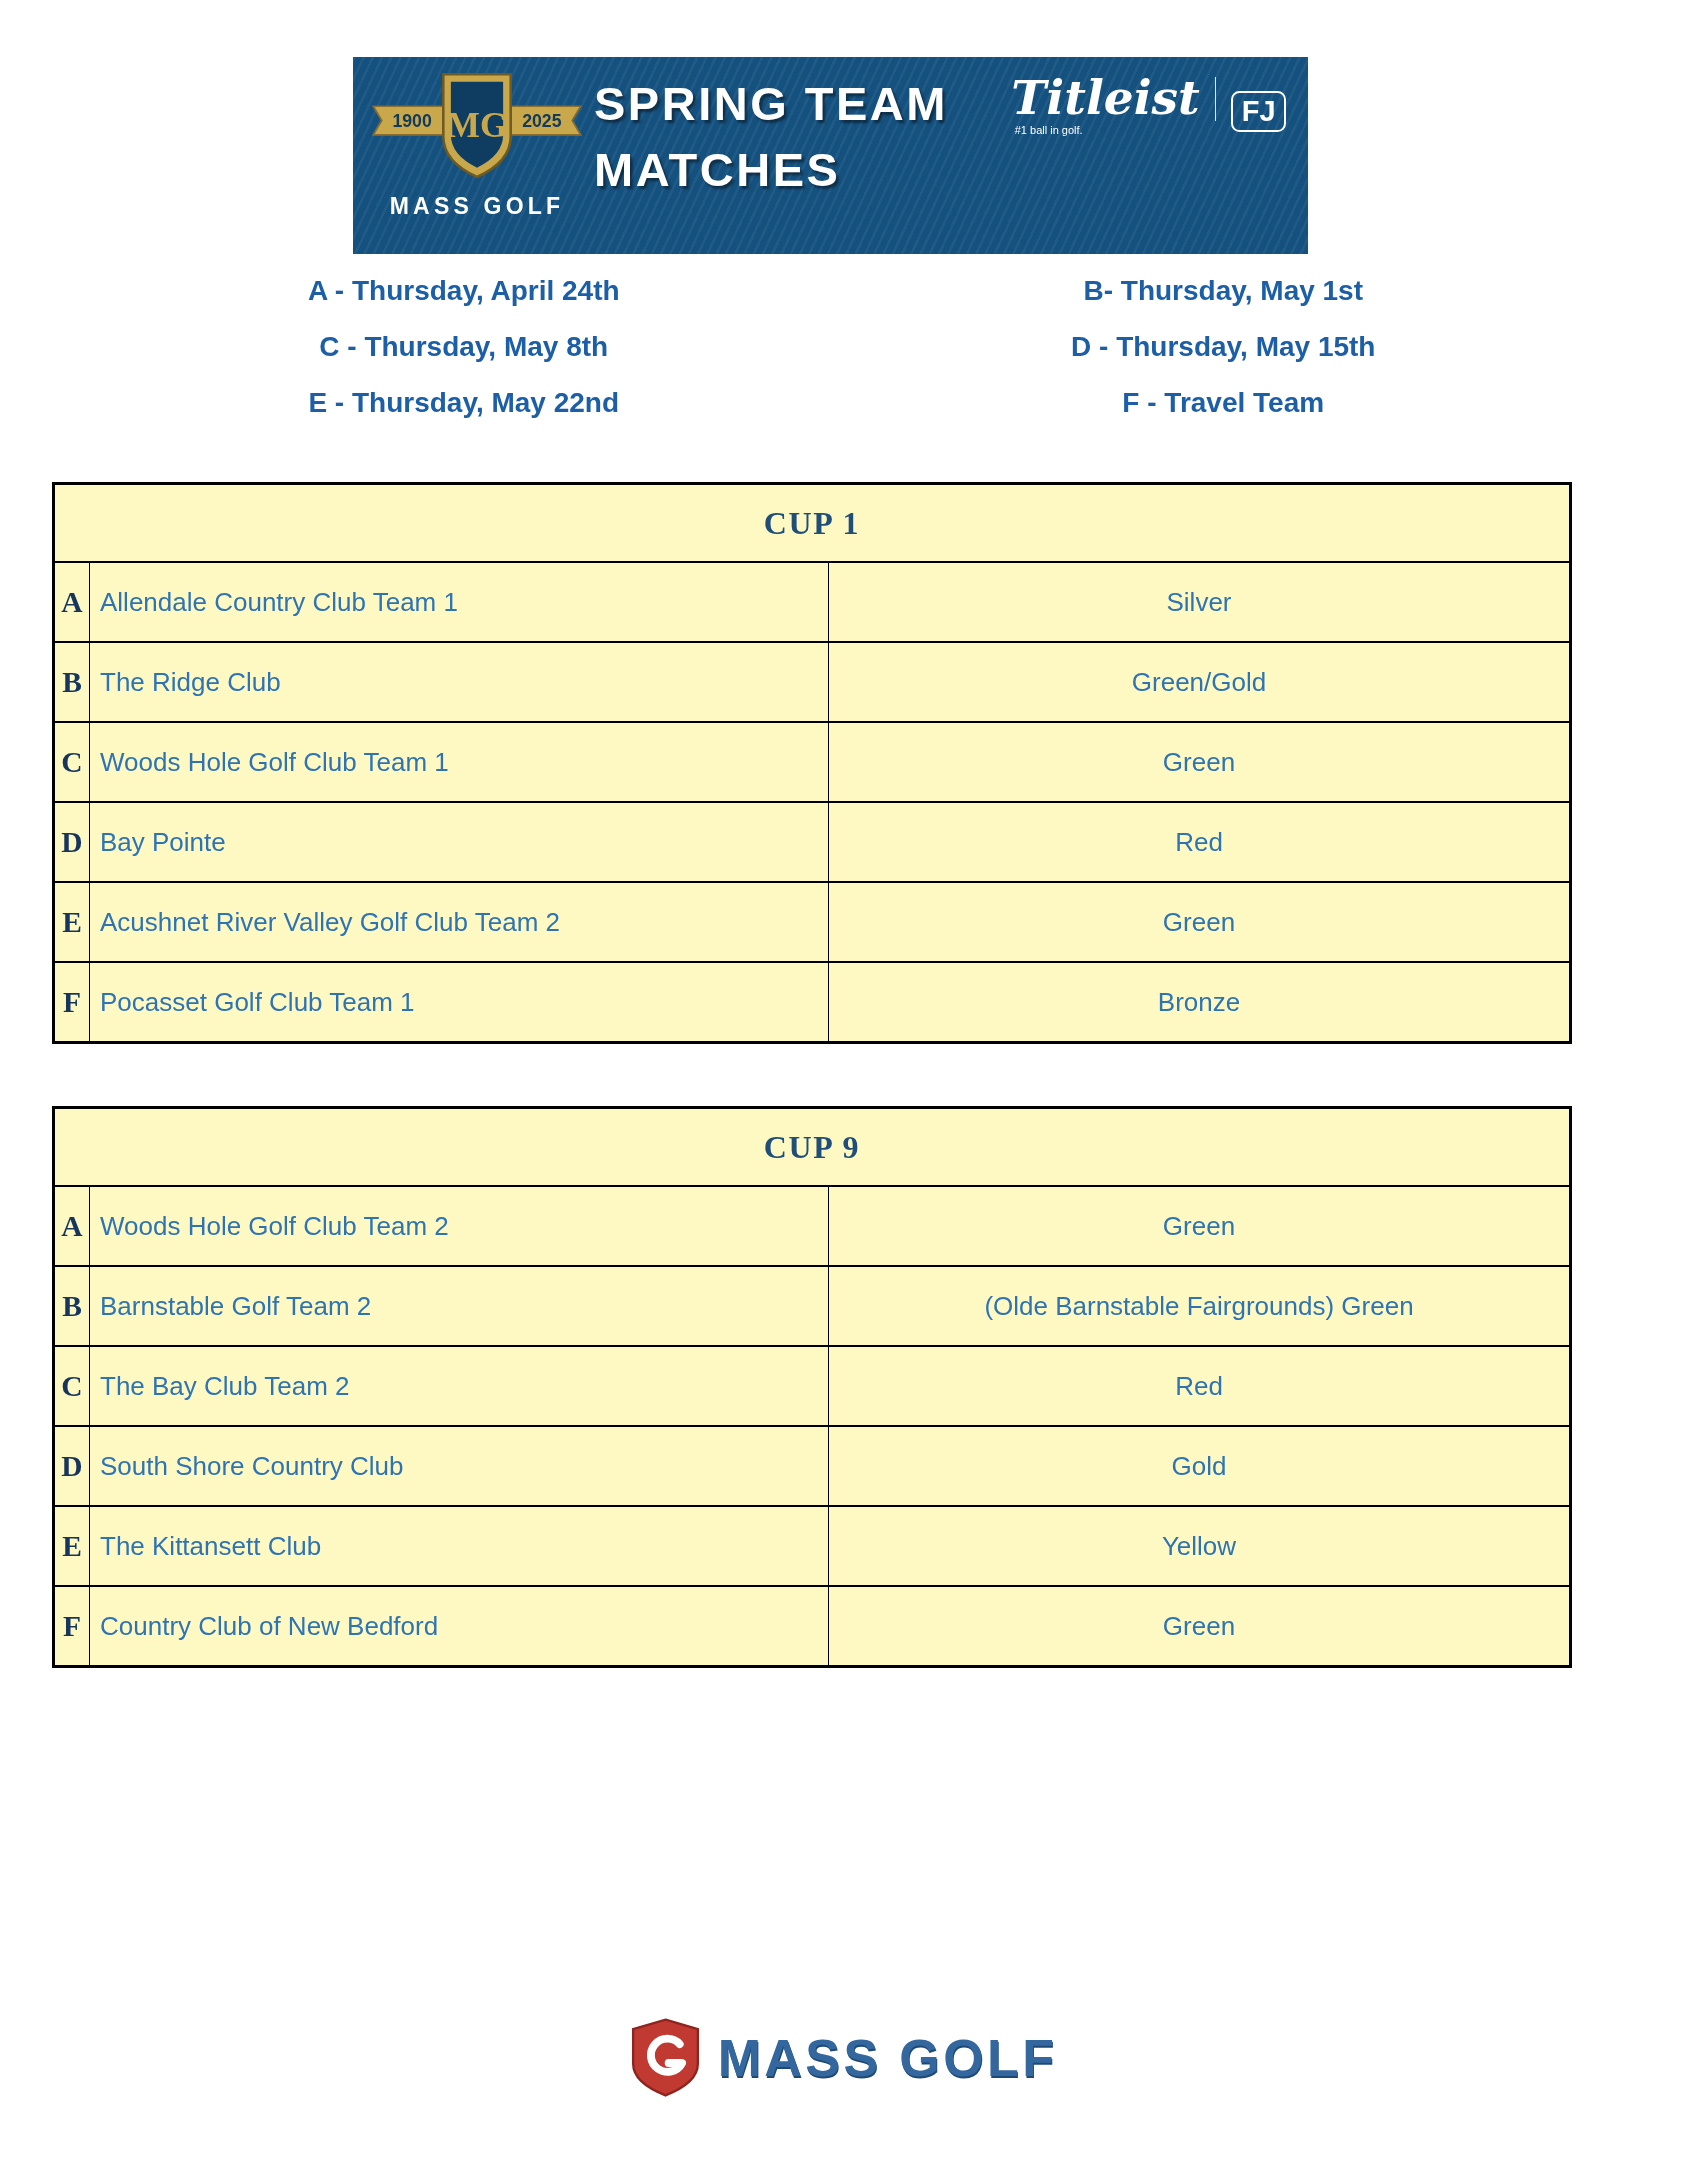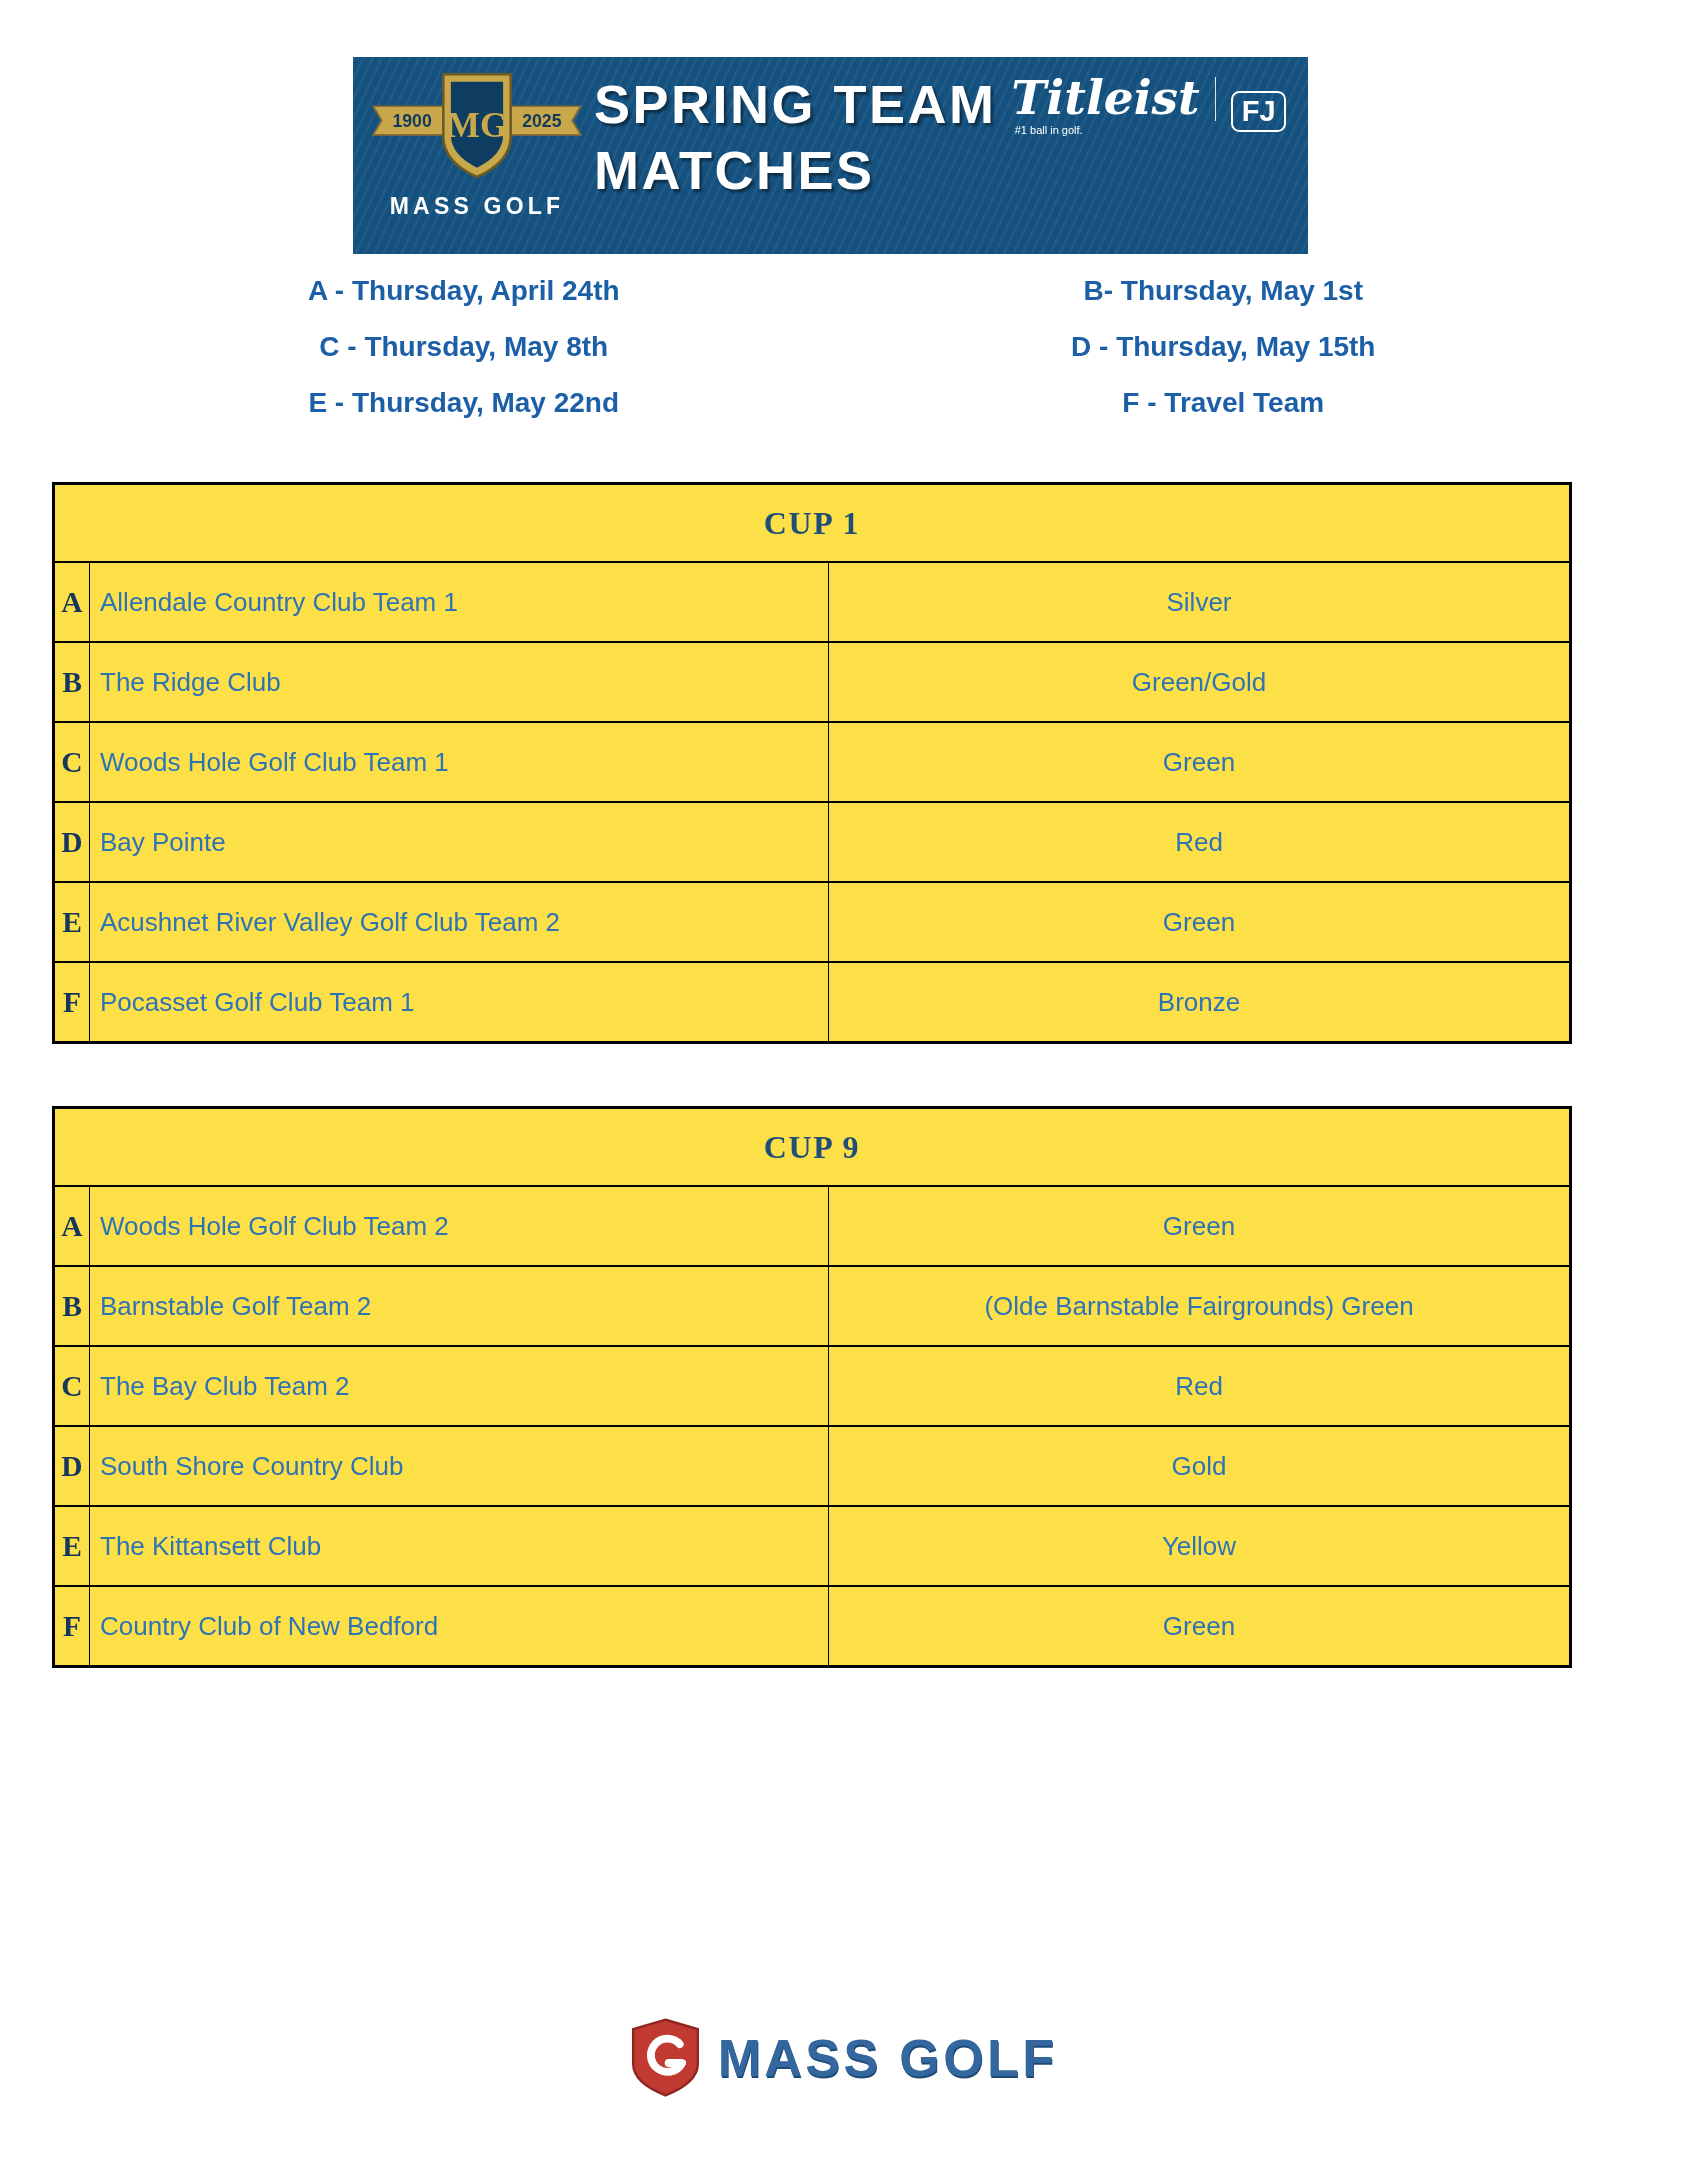--- a/index.html
+++ b/index.html
@@ -11,39 +11,39 @@
   
   .banner{
     position:absolute;left:353px;top:57px;width:955px;height:197px;
     background:#15517f;
     background-image:repeating-linear-gradient(115deg,rgba(255,255,255,0.05) 0 2.5px,rgba(255,255,255,0) 2.5px 8.4px);
   }
   .logo-block{position:absolute;left:17px;top:11.8px;width:214px;text-align:center;}
   .logo-brand{color:#ffffff;font-weight:700;font-size:23px;letter-spacing:4.2px;margin-top:-3.4px;}
   .banner-title{
     position:absolute;left:241px;top:13.5px;color:#ffffff;font-weight:800;
-    font-size:54px;line-height:66px;letter-spacing:2.5px;
+    font-size:47px;line-height:66px;letter-spacing:2.5px;
     text-shadow:2.5px 3.4px 2.5px rgba(0,0,0,0.45);
   }
   .sponsors{position:absolute;right:22px;top:17px;display:flex;align-items:flex-start;gap:15px;color:#ffffff;}
   .titleist-wrap{text-align:left;}
   .titleist{font-family:"DejaVu Serif",serif;font-style:italic;font-weight:700;font-size:47px;line-height:1;}
   .titleist-tag{font-size:11px;margin-top:3.4px;padding-left:3.4px;}
   .sponsor-divider{width:1.7px;height:44px;background:rgba(255,255,255,0.85);margin-top:3.4px;}
   .fj-box{border:2.5px solid #ffffff;border-radius:8.4px;padding:4.2px 8.4px;font-weight:800;font-size:29px;line-height:1;margin-top:17px;}
 
   
   .legend{
     position:absolute;left:84px;top:274px;width:1519px;
     display:grid;grid-template-columns:1fr 1fr;row-gap:22px;
   }
   .legend-item{text-align:center;color:#1d5fa7;font-weight:700;font-size:28px;line-height:34px;}
 
   
-  .cup{position:absolute;left:52px;width:1520px;border:3.4px solid #000;background:#fde047;box-sizing:border-box;}
+  .cup{position:absolute;left:52px;width:1520px;border:3.4px solid #000;background:#fef9c3;box-sizing:border-box;}
   #cup1{top:482px;}
   #cup2{top:1106px;}
   .cup-header{
     height:76px;display:flex;align-items:center;justify-content:center;
     font-family:"Liberation Serif",serif;font-weight:700;font-size:32px;
     color:#1f4e79;border-bottom:2.5px solid #000;letter-spacing:1.7px;
   }
   .cup-row{display:grid;grid-template-columns:35px 739px 1fr;height:78px;border-bottom:2.5px solid #000;}
   .cup-row:last-child{border-bottom:none;}
   .cell{display:flex;align-items:center;box-sizing:border-box;}

